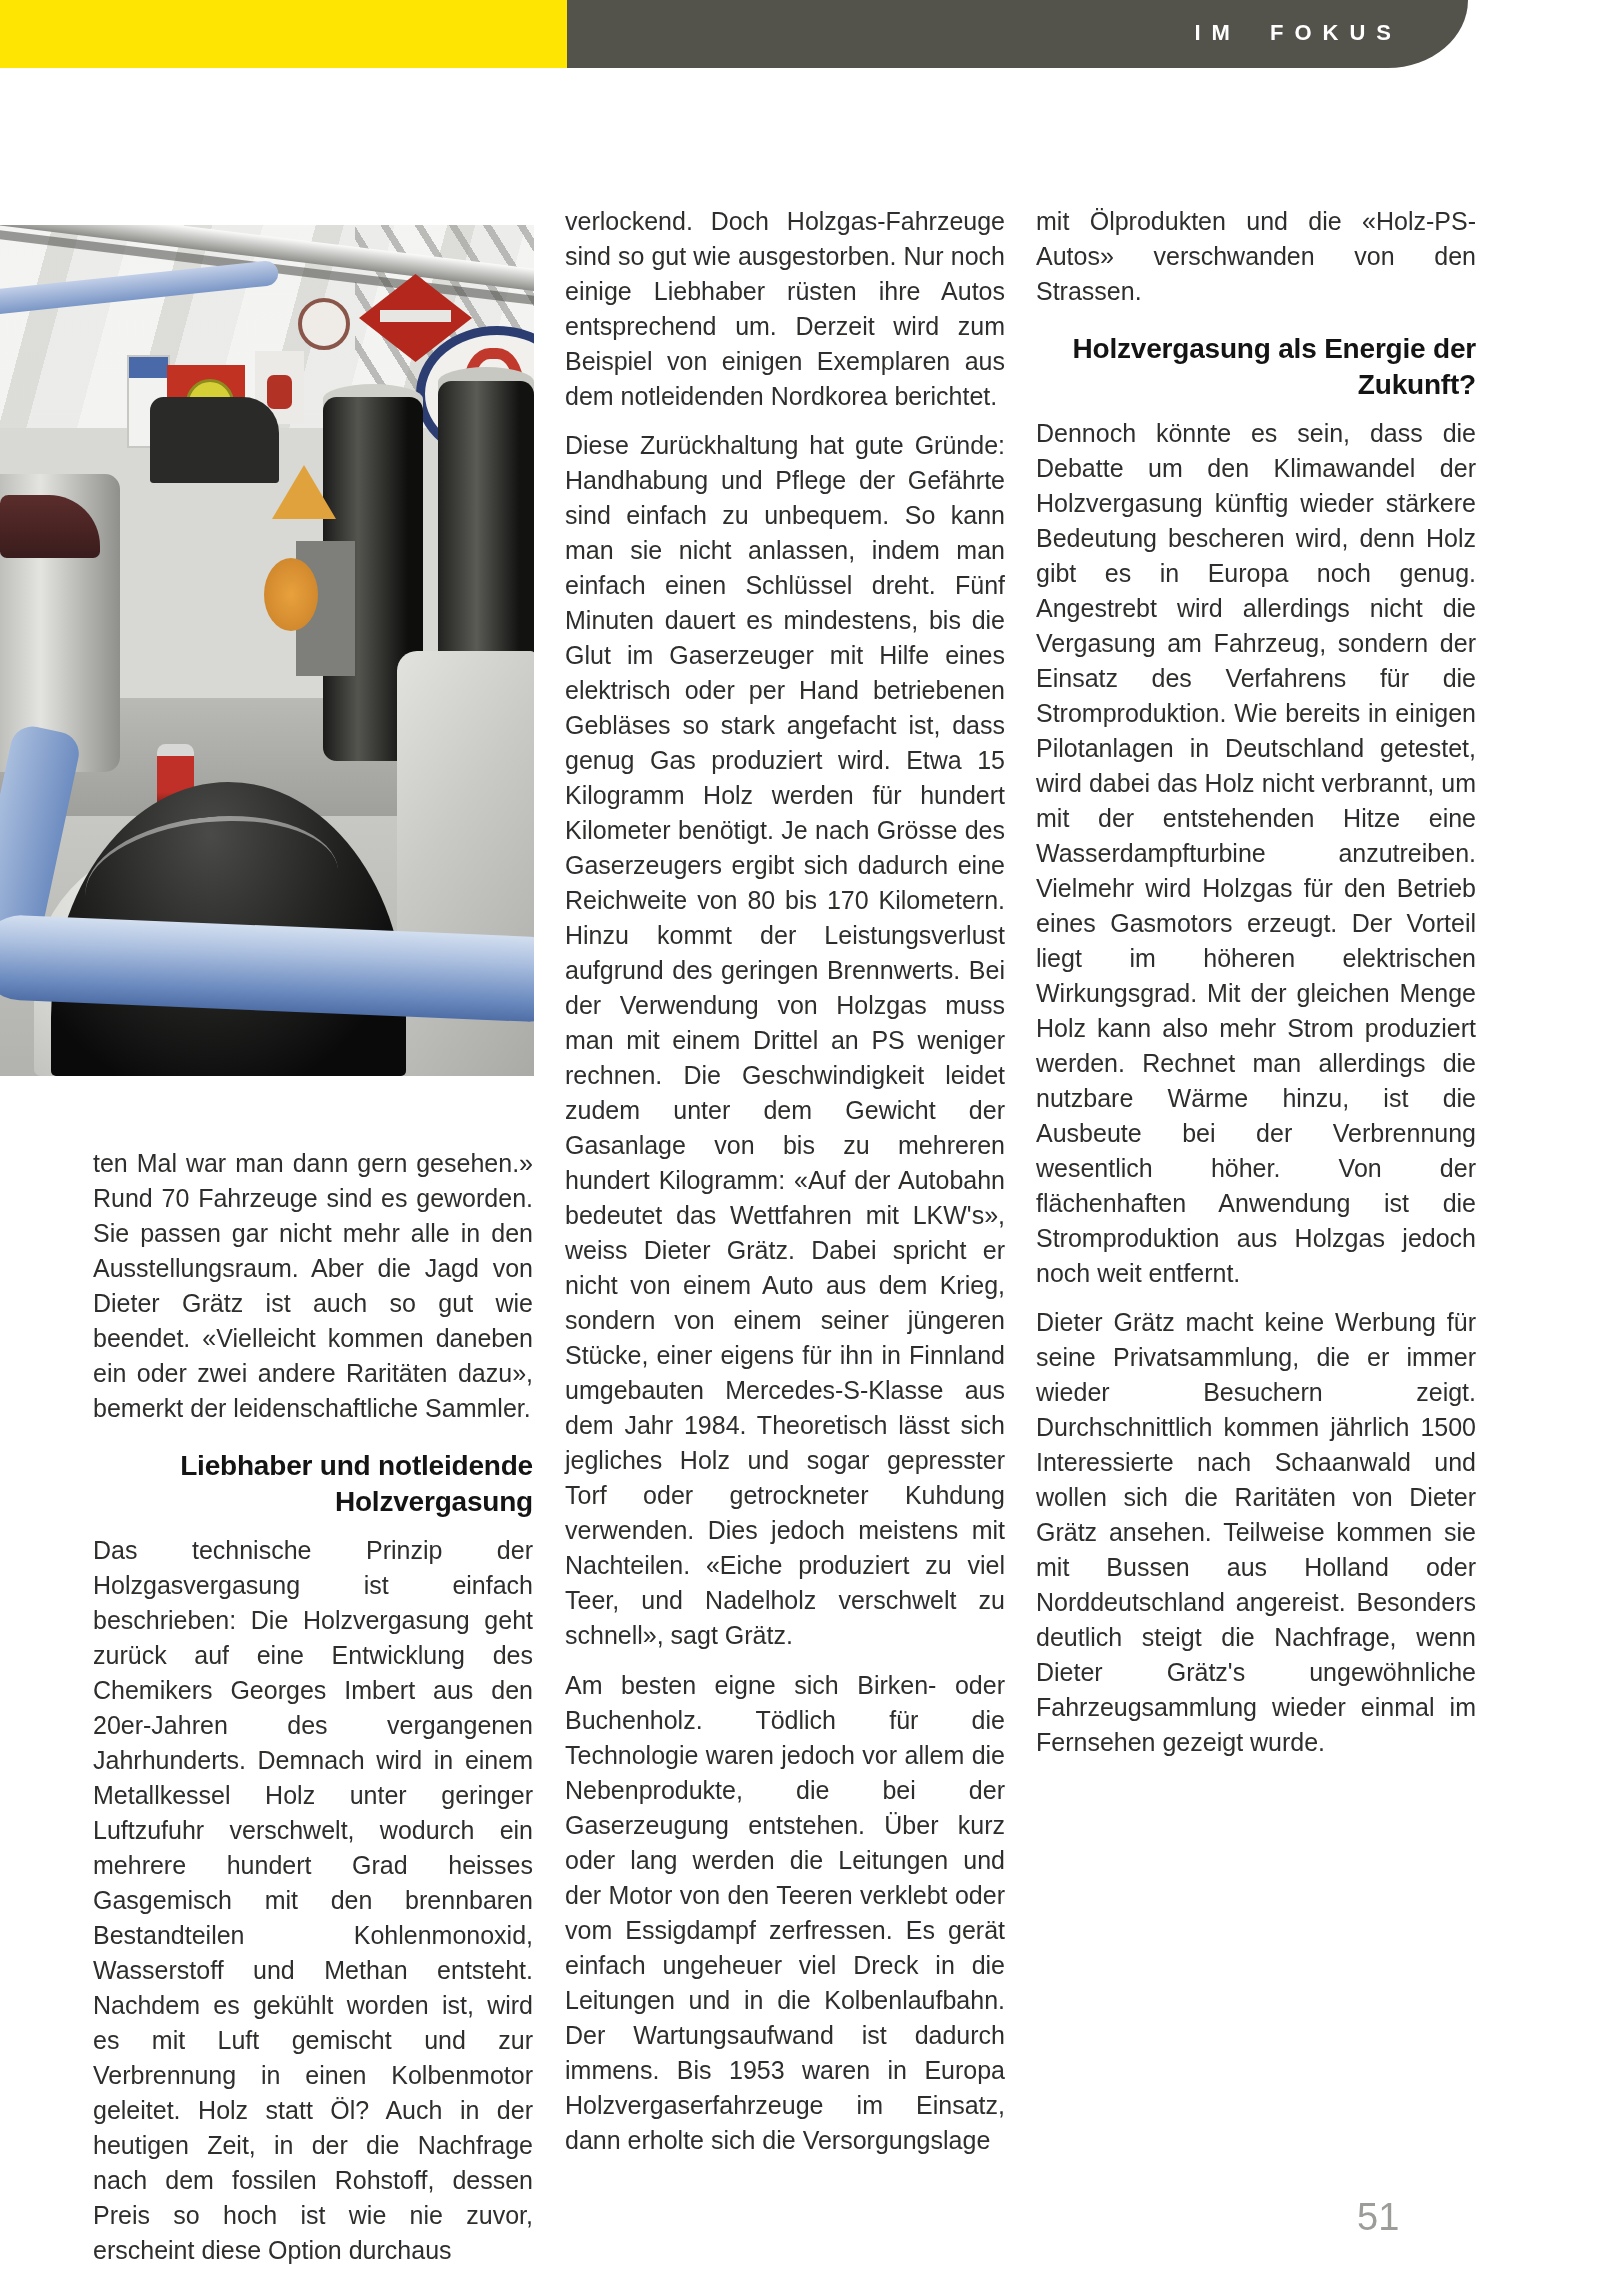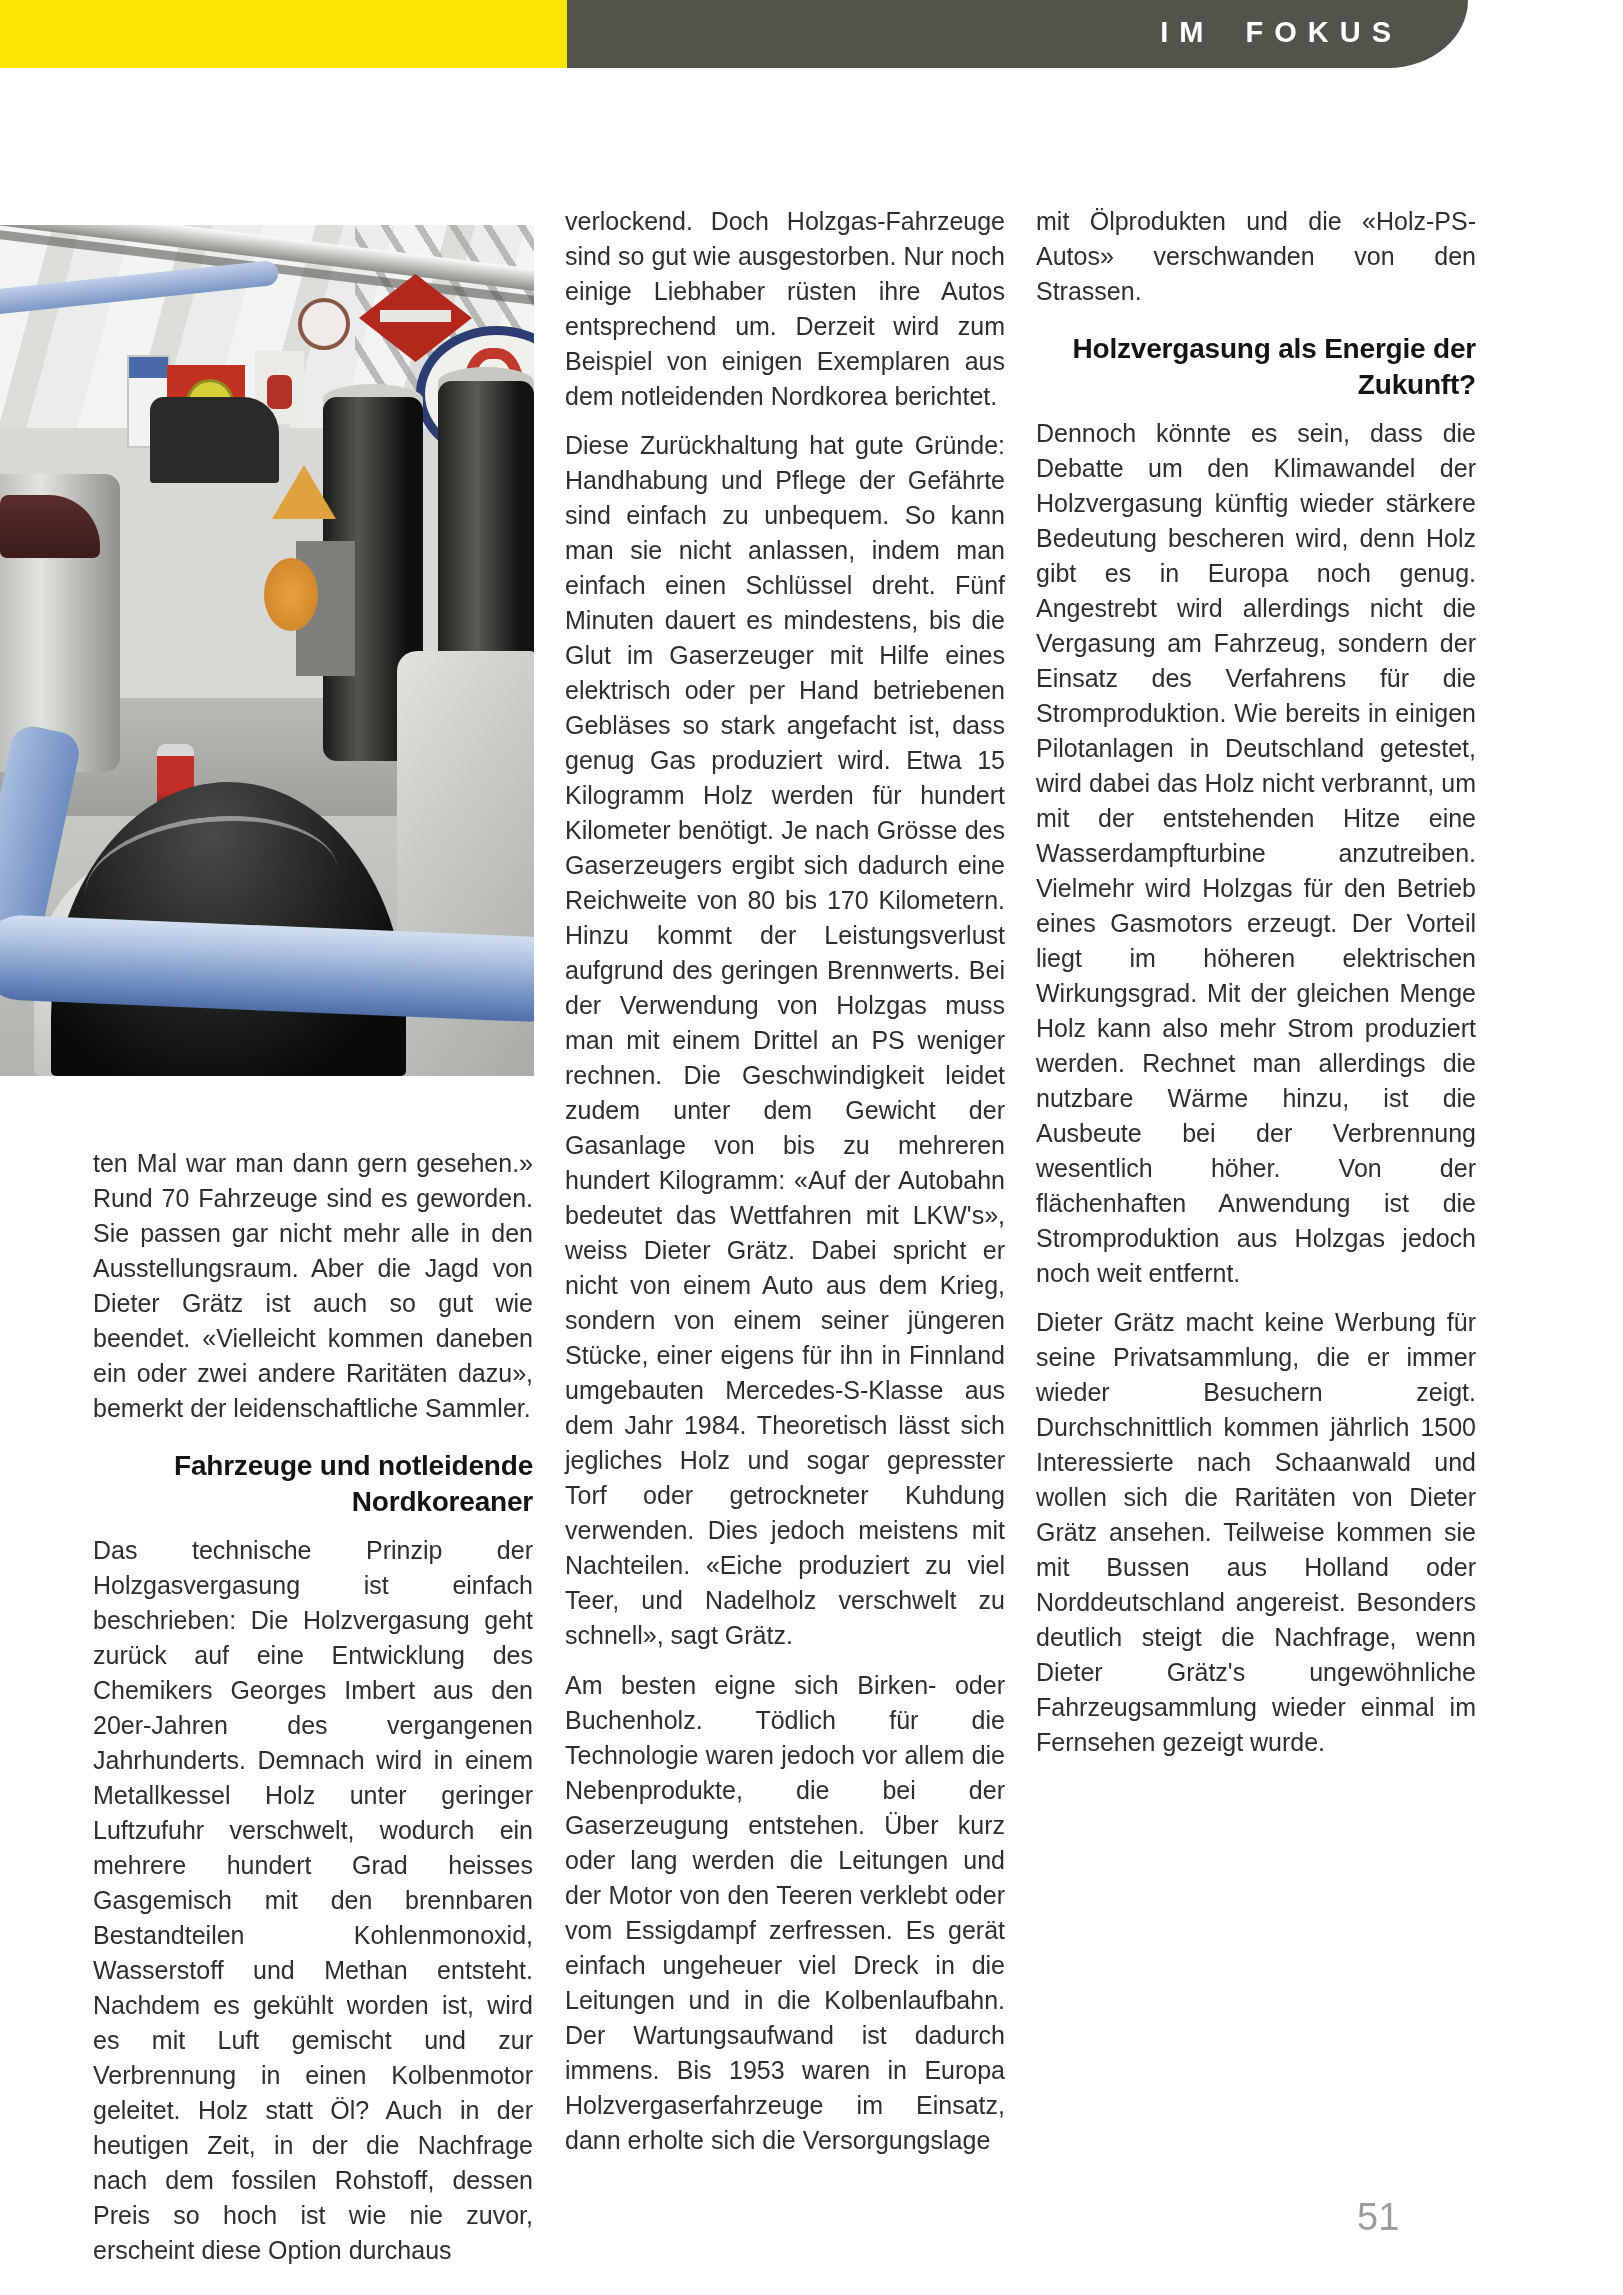--- a/index.html
+++ b/index.html
@@ -9,21 +9,21 @@
   }
 
   
   .accent-bar { position:absolute; left:0; top:0; width:567px; height:68px; background:#ffe502; }
   .section-tab {
     position:absolute; left:567px; top:0; width:901px; height:68px;
     background:#53524b; border-bottom-right-radius:80px 68px;
   }
   .section-tab-label {
     position:absolute; right:66px; top:50%; transform:translateY(-54%);
-    color:#ffffff; font-weight:bold; font-size:29px;
+    color:#ffffff; font-weight:bold; font-size:22px;
     letter-spacing:11px; word-spacing:12px; white-space:nowrap;text-align:right;
   }
 
   
   .photo {
     position:absolute; left:0; top:225px; width:534px; height:851px; overflow:hidden;
     background:linear-gradient(180deg,#edeeec 0%,#dcddd9 30%,#cfd0cc 58%,#b2b3af 100%);
   }
   .photo * { position:absolute; }
 
@@ -91,21 +91,21 @@
     <div style="left:157px;top:519px;width:37px;height:69px;background:linear-gradient(180deg,#d8d8d6 0 18%,#c03028 18% 70%,#5f1410 100%);border-radius:8.5px;"></div>
     <div style="left:51px;top:557px;width:355px;height:294px;background:radial-gradient(ellipse at 45% 18%,#4a4b49 0%,#232422 45%,#0a0a0a 78%);border-radius:50% 50% 5px 5px / 80% 80% 5px 5px;"></div>
     <div style="left:85px;top:592px;width:254px;height:127px;border-top:5px solid rgba(255,255,255,.45);border-radius:50%;transform:rotate(-6deg);"></div>
     <div style="left:-34px;top:51px;width:313px;height:25px;transform:rotate(-6deg);background:linear-gradient(#c2cfe8,#7b97c6);border-radius:13.5px;"></div>
     <div style="left:-10px;top:502px;width:69px;height:237px;transform:rotate(12deg);background:linear-gradient(90deg,#a9bede,#6d8cc0);border-radius:22px;"></div>
     <div style="left:-21px;top:701px;width:592px;height:85px;transform:rotate(2.4deg);background:linear-gradient(180deg,#d3dff0 0%,#a7bcdd 35%,#6d8cc0 75%,#4f6ea6 100%);border-radius:42px;"></div>
   </figure>
 
   <section class="col col--left">
     <p>ten Mal war man dann gern gesehen.» Rund 70 Fahrzeuge sind es geworden. Sie passen gar nicht mehr alle in den Ausstellungsraum. Aber die Jagd von Dieter Grätz ist auch so gut wie beendet. «Vielleicht kommen daneben ein oder zwei andere Raritäten dazu», bemerkt der leidenschaftliche Sammler.</p>
-    <h2>Fahrzeuge und notleidende Nordkoreaner</h2>
+    <h2>Liebhaber und notleidende Holzvergasung</h2>
     <p>Das technische Prinzip der Holzgasvergasung ist einfach beschrieben: Die Holzvergasung geht zurück auf eine Entwicklung des Chemikers Georges Imbert aus den 20er-Jahren des vergangenen Jahrhunderts. Demnach wird in einem Metallkessel Holz unter geringer Luftzufuhr verschwelt, wodurch ein mehrere hundert Grad heisses Gasgemisch mit den brennbaren Bestandteilen Kohlenmonoxid, Wasserstoff und Methan entsteht. Nachdem es gekühlt worden ist, wird es mit Luft gemischt und zur Verbrennung in einen Kolbenmotor geleitet. Holz statt Öl? Auch in der heutigen Zeit, in der die Nachfrage nach dem fossilen Rohstoff, dessen Preis so hoch ist wie nie zuvor, erscheint diese Option durchaus</p>
   </section>
 
   <section class="col col--mid">
     <p>verlockend. Doch Holzgas-Fahrzeuge sind so gut wie ausgestorben. Nur noch einige Liebhaber rüsten ihre Autos entsprechend um. Derzeit wird zum Beispiel von einigen Exemplaren aus dem notleidenden Nordkorea berichtet.</p>
     <p>Diese Zurückhaltung hat gute Gründe: Handhabung und Pflege der Gefährte sind einfach zu unbequem. So kann man sie nicht anlassen, indem man einfach einen Schlüssel dreht. Fünf Minuten dauert es mindestens, bis die Glut im Gaserzeuger mit Hilfe eines elektrisch oder per Hand betriebenen Gebläses so stark angefacht ist, dass genug Gas produziert wird. Etwa 15 Kilogramm Holz werden für hundert Kilometer benötigt. Je nach Grösse des Gaserzeugers ergibt sich dadurch eine Reichweite von 80 bis 170 Kilometern. Hinzu kommt der Leistungsverlust aufgrund des geringen Brennwerts. Bei der Verwendung von Holzgas muss man mit einem Drittel an PS weniger rechnen. Die Geschwindigkeit leidet zudem unter dem Gewicht der Gasanlage von bis zu mehreren hundert Kilogramm: «Auf der Autobahn bedeutet das Wettfahren mit LKW's», weiss Dieter Grätz. Dabei spricht er nicht von einem Auto aus dem Krieg, sondern von einem seiner jüngeren Stücke, einer eigens für ihn in Finnland umgebauten Mercedes-S-Klasse aus dem Jahr 1984. Theoretisch lässt sich jegliches Holz und sogar gepresster Torf oder getrockneter Kuhdung verwenden. Dies jedoch meistens mit Nachteilen. «Eiche produziert zu viel Teer, und Nadelholz verschwelt zu schnell», sagt Grätz.</p>
     <p>Am besten eigne sich Birken- oder Buchenholz. Tödlich für die Technologie waren jedoch vor allem die Nebenprodukte, die bei der Gaserzeugung entstehen. Über kurz oder lang werden die Leitungen und der Motor von den Teeren verklebt oder vom Essigdampf zerfressen. Es gerät einfach ungeheuer viel Dreck in die Leitungen und in die Kolbenlaufbahn. Der Wartungsaufwand ist dadurch immens. Bis 1953 waren in Europa Holzvergaserfahrzeuge im Einsatz, dann erholte sich die Versorgungslage</p>
   </section>
 
   <section class="col col--right">

